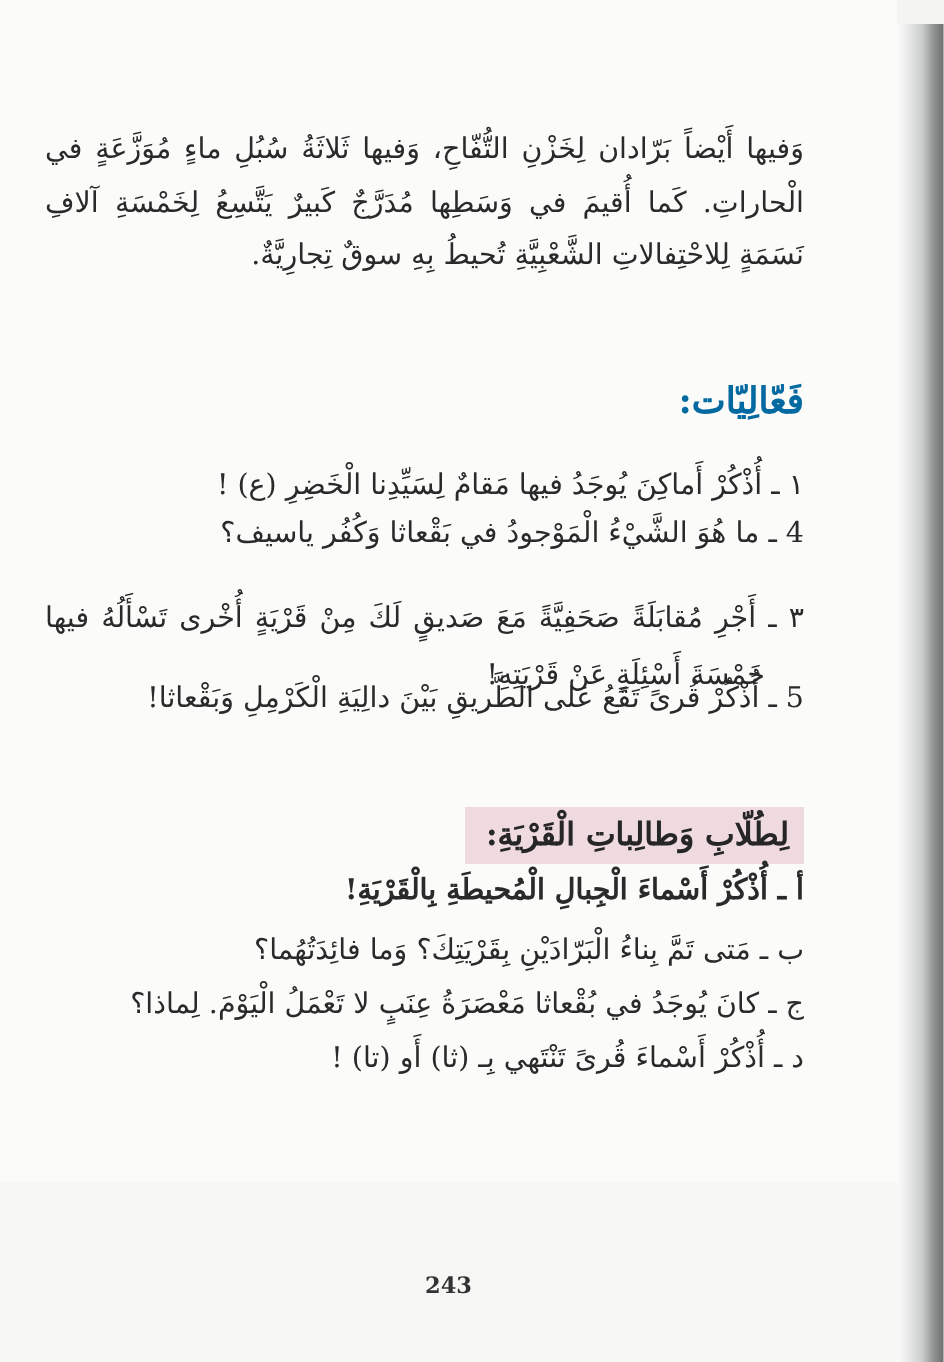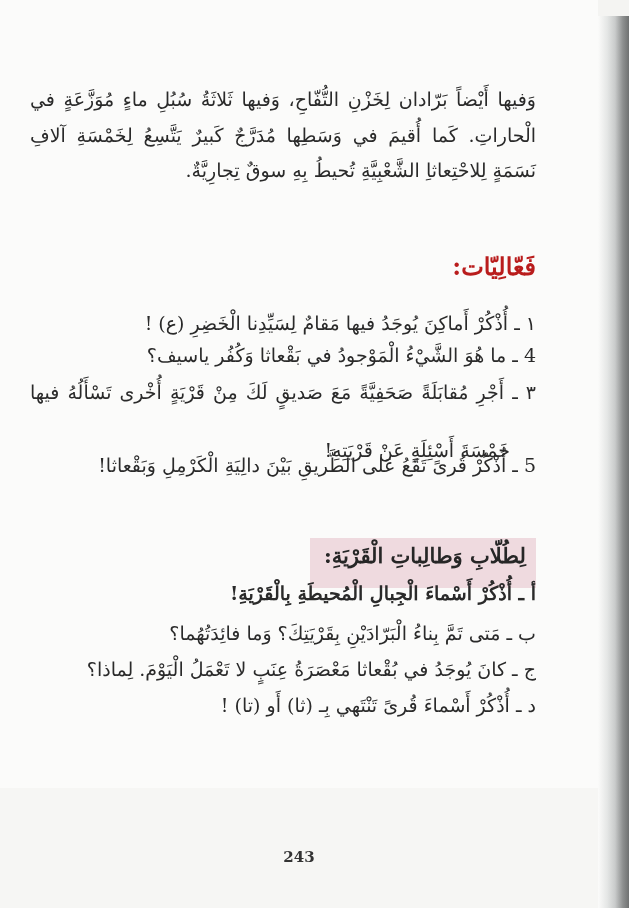--- a/index.html
+++ b/index.html
@@ -27,51 +27,51 @@
       position: absolute; left: 30px; right: 62px; top: 0;
       direction: rtl; text-align: right;
     }
     .line {
       position: absolute; right: 0; white-space: nowrap;
       font-size: 19px; line-height: 30px;
     }
     .para-line { left: 0; text-align: justify; text-align-last: justify; }
     .heading-activities {
       position: absolute; right: 0; top: 250px;
-      font-size: 24px; font-weight: bold; color: #b91c1c; line-height: 34px;
+      font-size: 24px; font-weight: bold; color: #0369a1; line-height: 34px;
     }
     .heading-students {
       position: absolute; right: 0; top: 538px;
-      background: #efdadf; padding: 2px 10px 16px 14px;
+      background: #efdadf; padding: 2px 10px 4px 14px;
       font-size: 21px; font-weight: bold; color: #262626; line-height: 32px;
     }
     .page-number {
       position: absolute; top: 848px; left: 0; width: 598px;
       text-align: center; font-size: 15px; font-weight: bold; color: #333;
       direction: rtl;
     }
   </style>
 </head>
 <body>
 
 <div class="page">
   <div class="content">
 
     <div>
       <div class="line para-line" style="top:84px;">وَفيها أَيْضاً بَرّادان لِخَزْنِ التُّفّاحِ، وَفيها ثَلاثَةُ سُبُلِ ماءٍ مُوَزَّعَةٍ في</div>
       <div class="line para-line" style="top:120px;">الْحاراتِ. كَما أُقيمَ في وَسَطِها مُدَرَّجٌ كَبيرٌ يَتَّسِعُ لِخَمْسَةِ آلافِ</div>
-      <div class="line" style="top:155px;">نَسَمَةٍ لِلاحْتِعاثاِ الشَّعْبِيَّةِ تُحيطُ بِهِ سوقٌ تِجارِيَّةٌ.</div>
+      <div class="line" style="top:155px;">نَسَمَةٍ لِلاحْتِفالاتِ الشَّعْبِيَّةِ تُحيطُ بِهِ سوقٌ تِجارِيَّةٌ.</div>
     </div>
 
     <div class="heading-activities">فَعّالِيّات:</div>
 
     <div>
       <div class="line" style="top:308px;margin-left:32px;">١ ـ أُذْكُرْ أَماكِنَ يُوجَدُ فيها مَقامٌ لِسَيِّدِنا الْخَضِرِ (ع) !</div>
       <div class="line" style="top:340px;">4 ـ ما هُوَ الشَّيْءُ الْمَوْجودُ في بَقْعاثا وَكُفُر ياسيف؟</div>
-      <div class="line para-line" style="top:377px;">٣ ـ أَجْرِ مُقابَلَةً صَحَفِيَّةً مَعَ صَديقٍ لَكَ مِنْ قَرْيَةٍ أُخْرى تَسْأَلُهُ فيها</div>
+      <div class="line para-line" style="top:397px;">٣ ـ أَجْرِ مُقابَلَةً صَحَفِيَّةً مَعَ صَديقٍ لَكَ مِنْ قَرْيَةٍ أُخْرى تَسْأَلُهُ فيها</div>
       <div class="line" style="top:412px; right:26px;margin-top:23px;">خَمْسَةَ أَسْئِلَةٍ عَنْ قَرْيَتِهِ!</div>
       <div class="line" style="top:450px;">5 ـ أُذْكُرْ قُرىً تَقَعُ عَلى الطَّريقِ بَيْنَ دالِيَةِ الْكَرْمِلِ وَبَقْعاثا!</div>
     </div>
 
     <div class="heading-students">لِطُلّابِ وَطالِباتِ الْقَرْيَةِ:</div>
 
     <div>
       <div class="line" style="top:578px;font-weight:bold;">أ ـ أُذْكُرْ أَسْماءَ الْجِبالِ الْمُحيطَةِ بِالْقَرْيَةِ!</div>
       <div class="line" style="top:618px;">ب ـ مَتى تَمَّ بِناءُ الْبَرّادَيْنِ بِقَرْيَتِكَ؟ وَما فائِدَتُهُما؟</div>
       <div class="line" style="top:654px;">ج ـ كانَ يُوجَدُ في بُقْعاثا مَعْصَرَةُ عِنَبٍ لا تَعْمَلُ الْيَوْمَ. لِماذا؟</div>

